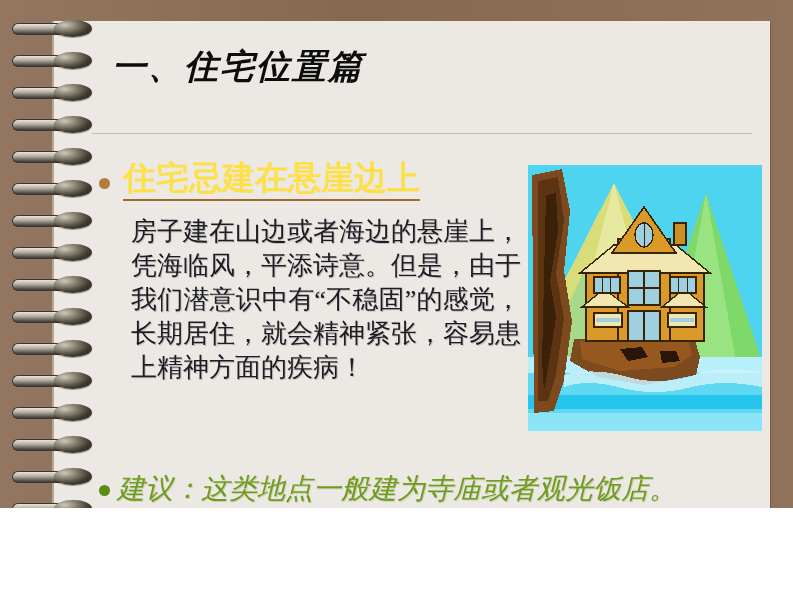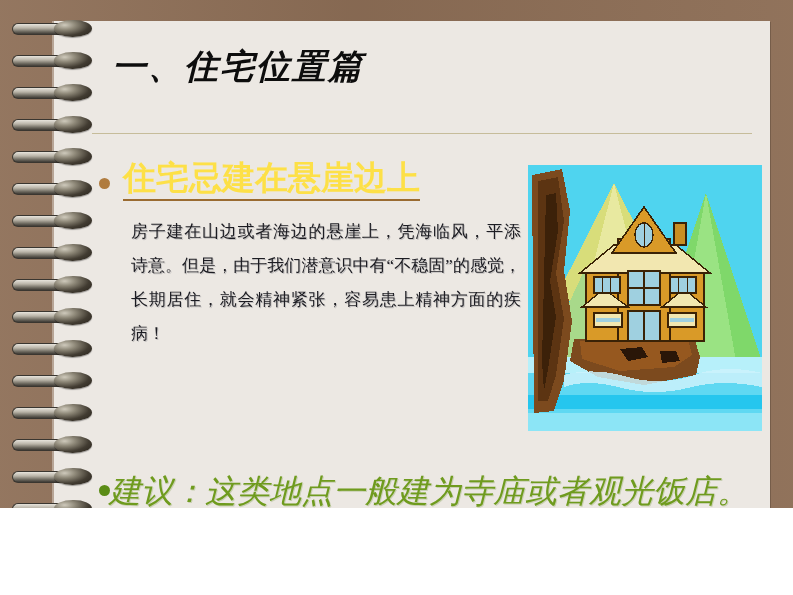--- a/index.html
+++ b/index.html
@@ -119,41 +119,41 @@
     line-height: 1.15;
     white-space: nowrap;
     padding-bottom: 1px;
   }
   #body {
     position: absolute;
     left: 131px;
     top: 215px;
     width: 390px;
     font-family: "Liberation Serif", "DejaVu Serif", serif;
-    font-size: 17px;
+    font-size: 26px;
     line-height: 34px;
     color: #1c1c22;
     text-align: justify;
     text-shadow: 1px 1px 0 rgba(120,120,130,0.35);
   }
   #bullet2 {
     position: absolute;
     left: 99px;
     top: 485px;
     width: 11px;
     height: 11px;
     border-radius: 50%;
     background: #5b8c16;
   }
   #suggestion {
     position: absolute;
-    left: 109px;
+    left: 117px;
     top: 470px;
     font-family: Liberation Sans, sans-serif;
-    font-size: 32px;
+    font-size: 28px;
     font-style: italic;
     color: #6f9b1e;
     white-space: nowrap;
     text-shadow: 1px 1px 0 rgba(160,180,120,0.45);
   }
   
   #clipart {
     position: absolute;
     left: 524px;
     top: 161px;

